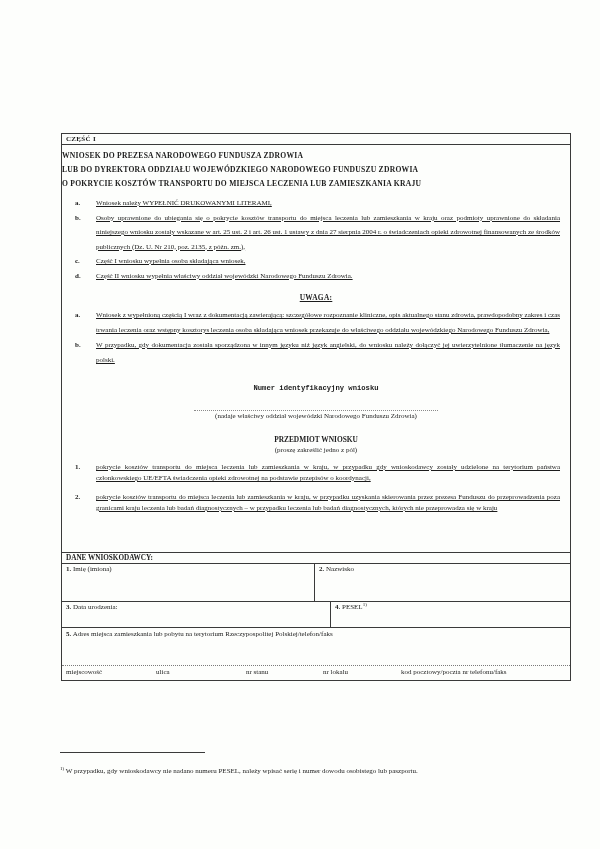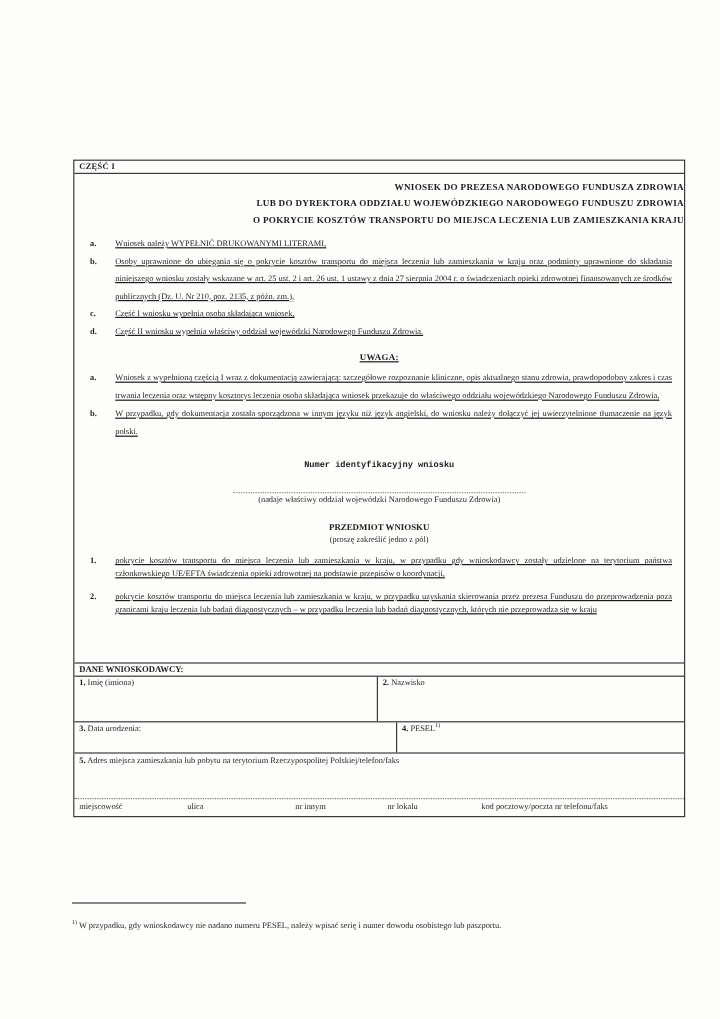--- a/index.html
+++ b/index.html
@@ -30,21 +30,21 @@
     height: 11px;
     box-sizing: border-box;
     border-bottom: 1px solid #3a3a3a;
     font-size: 7px;
     font-weight: bold;
     padding: 1px 4px 0 4px;
     letter-spacing: 0.3px;
   }
   .title-block { margin-top: 4px; }
   .title-line {
-    text-align: right;
+    text-align: left;
     font-weight: bold;
     font-size: 7.6px;
     line-height: 14px;
     letter-spacing: 0.25px;
   }
   .sec-heading {
     text-align: center;
     font-weight: bold;
     font-size: 7.4px;
     line-height: 10px;
@@ -268,21 +268,21 @@
       </div>
 
       <div class="trow r3">
         <div class="addr-label">
           <span class="fnum">5.</span>
           <span>Adres miejsca zamieszkania lub pobytu na terytorium Rzeczypospolitej Polskiej/telefon/faks</span>
         </div>
         <div class="addr-rule"></div>
         <span class="addr-sub s0">miejscowość</span>
         <span class="addr-sub s1">ulica</span>
-        <span class="addr-sub s2">nr innym</span>
+        <span class="addr-sub s2">nr stanu</span>
         <span class="addr-sub s3">nr lokalu</span>
         <span class="addr-sub s4">kod pocztowy/poczta nr telefonu/faks</span>
       </div>
     </div>
 
   </div>
 
   <div class="footnote-rule"></div>
   <div class="footnote"><sup class="fnsup">1)</sup> <span>W przypadku, gdy wnioskodawcy nie nadano numeru PESEL, należy wpisać serię i numer dowodu osobistego lub paszportu.</span></div>
 

